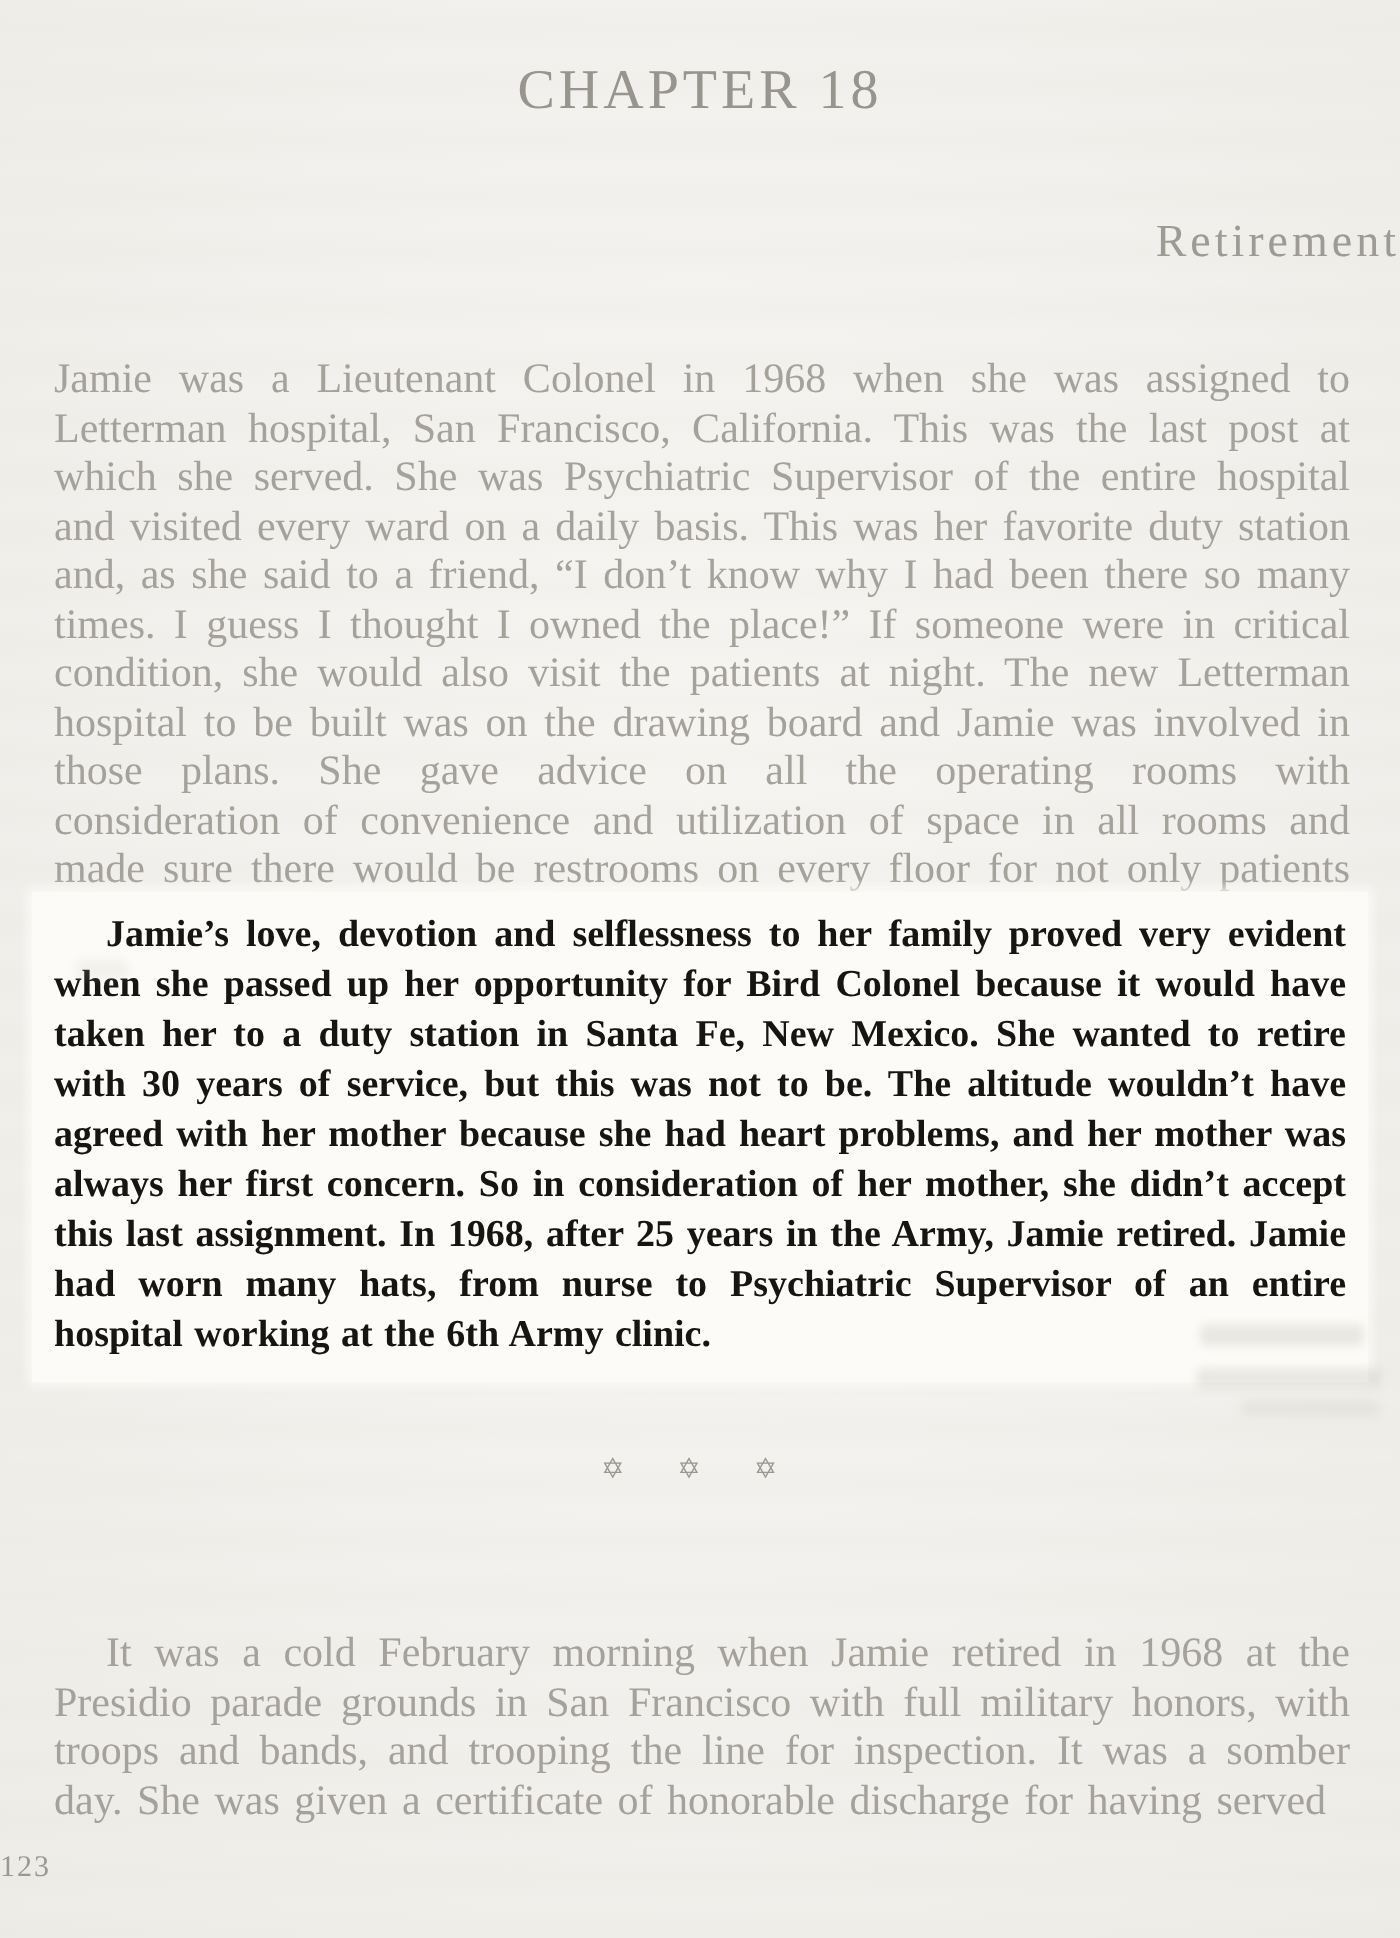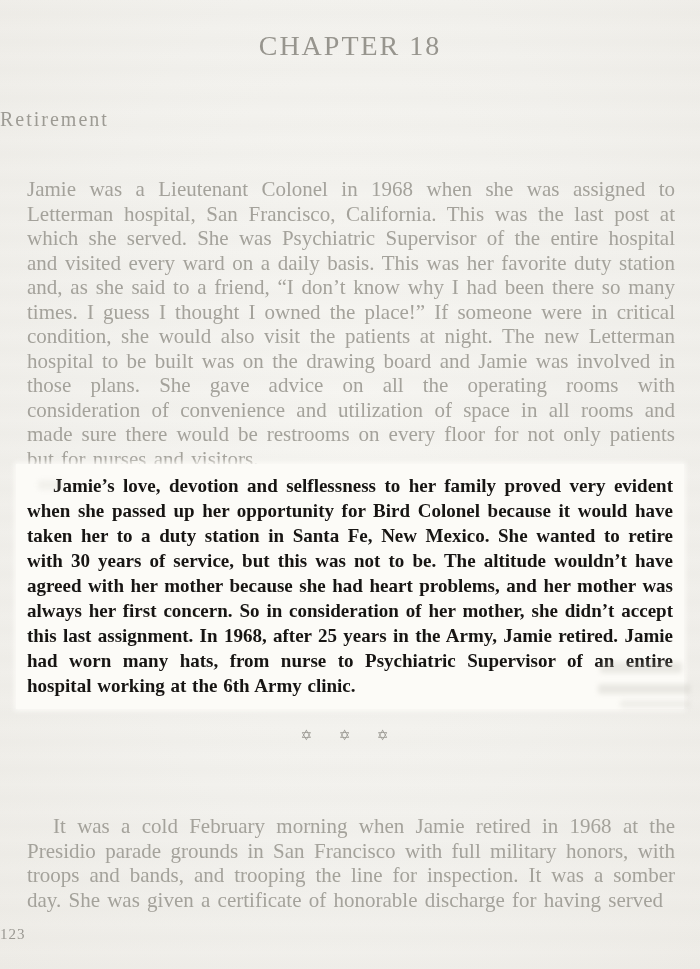--- a/index.html
+++ b/index.html
@@ -19,35 +19,35 @@
       radial-gradient(ellipse at 50% 42%, #f6f5f1 0%, #f2f1ed 55%, #eeece7 100%);
   }
   .chapter-heading {
     position: absolute; top: 30px; left: 0; width: 100%;
     text-align: center;
     font-size: 28px; letter-spacing: 2px;
     color: #97958e;
   }
   .section-title {
     position: absolute; top: 108px; left: 0; width: 100%;
-    text-align: left;
-    font-size: 20px; letter-spacing: 2px;
+    text-align: right;
+    font-size: 23px; letter-spacing: 2px;
     color: #9d9b94;
   }
   .body-para {
     position: absolute; left: 27px; width: 648px;
     font-size: 21px; line-height: 24.5px;
     color: #a4a29b;
     text-align: justify;
     word-spacing: 2px;
   }
   .para-opening { top: 177px; }
   .para-closing { top: 814px; text-indent: 26px; }
   .highlight-block {
-    position: absolute; top: 464px; left: 16px; width: 668px;
+    position: absolute; top: 446px; left: 16px; width: 668px;
     background: #fcfbf7;
     box-shadow: 0 0 5px 2px rgba(252,251,247,0.9);
     padding: 9px 11px 11px 11px;
     box-sizing: border-box;
   }
   .highlight-text {
     font-size: 19px; line-height: 25px;
     font-weight: bold;
     color: #171513;
     text-align: justify;

